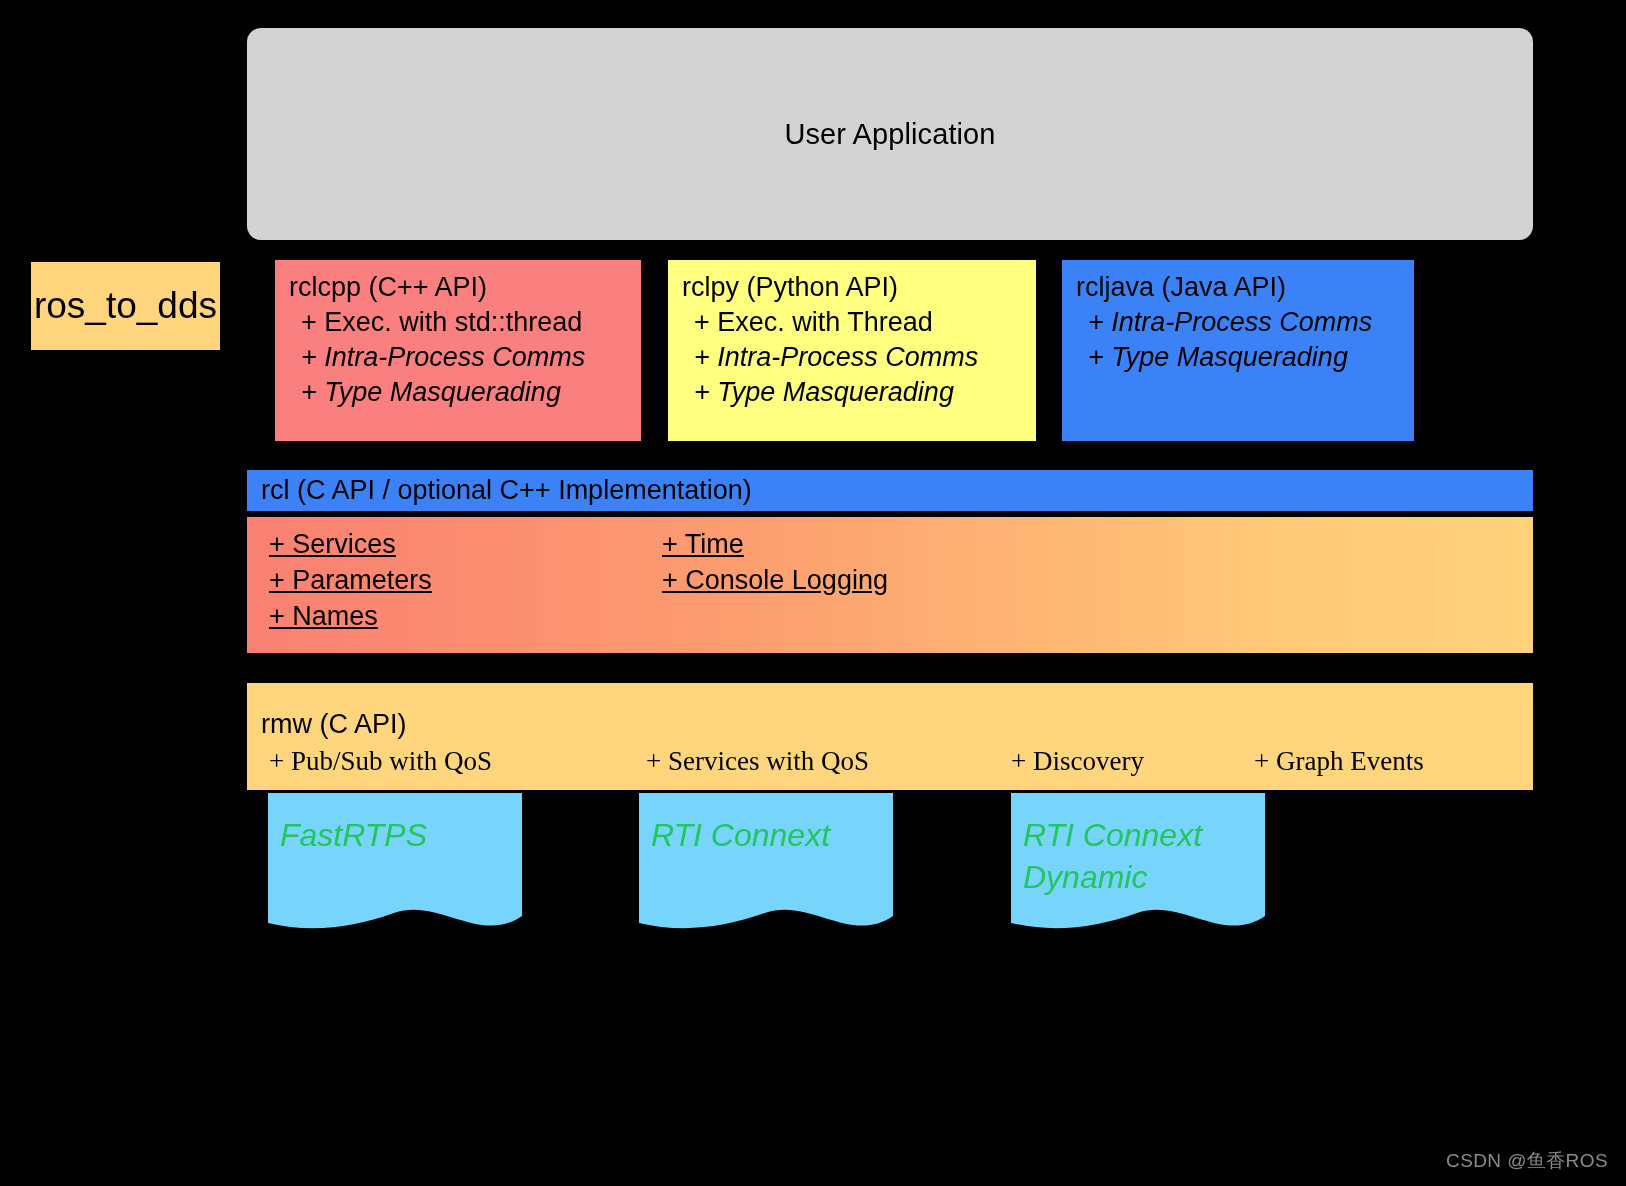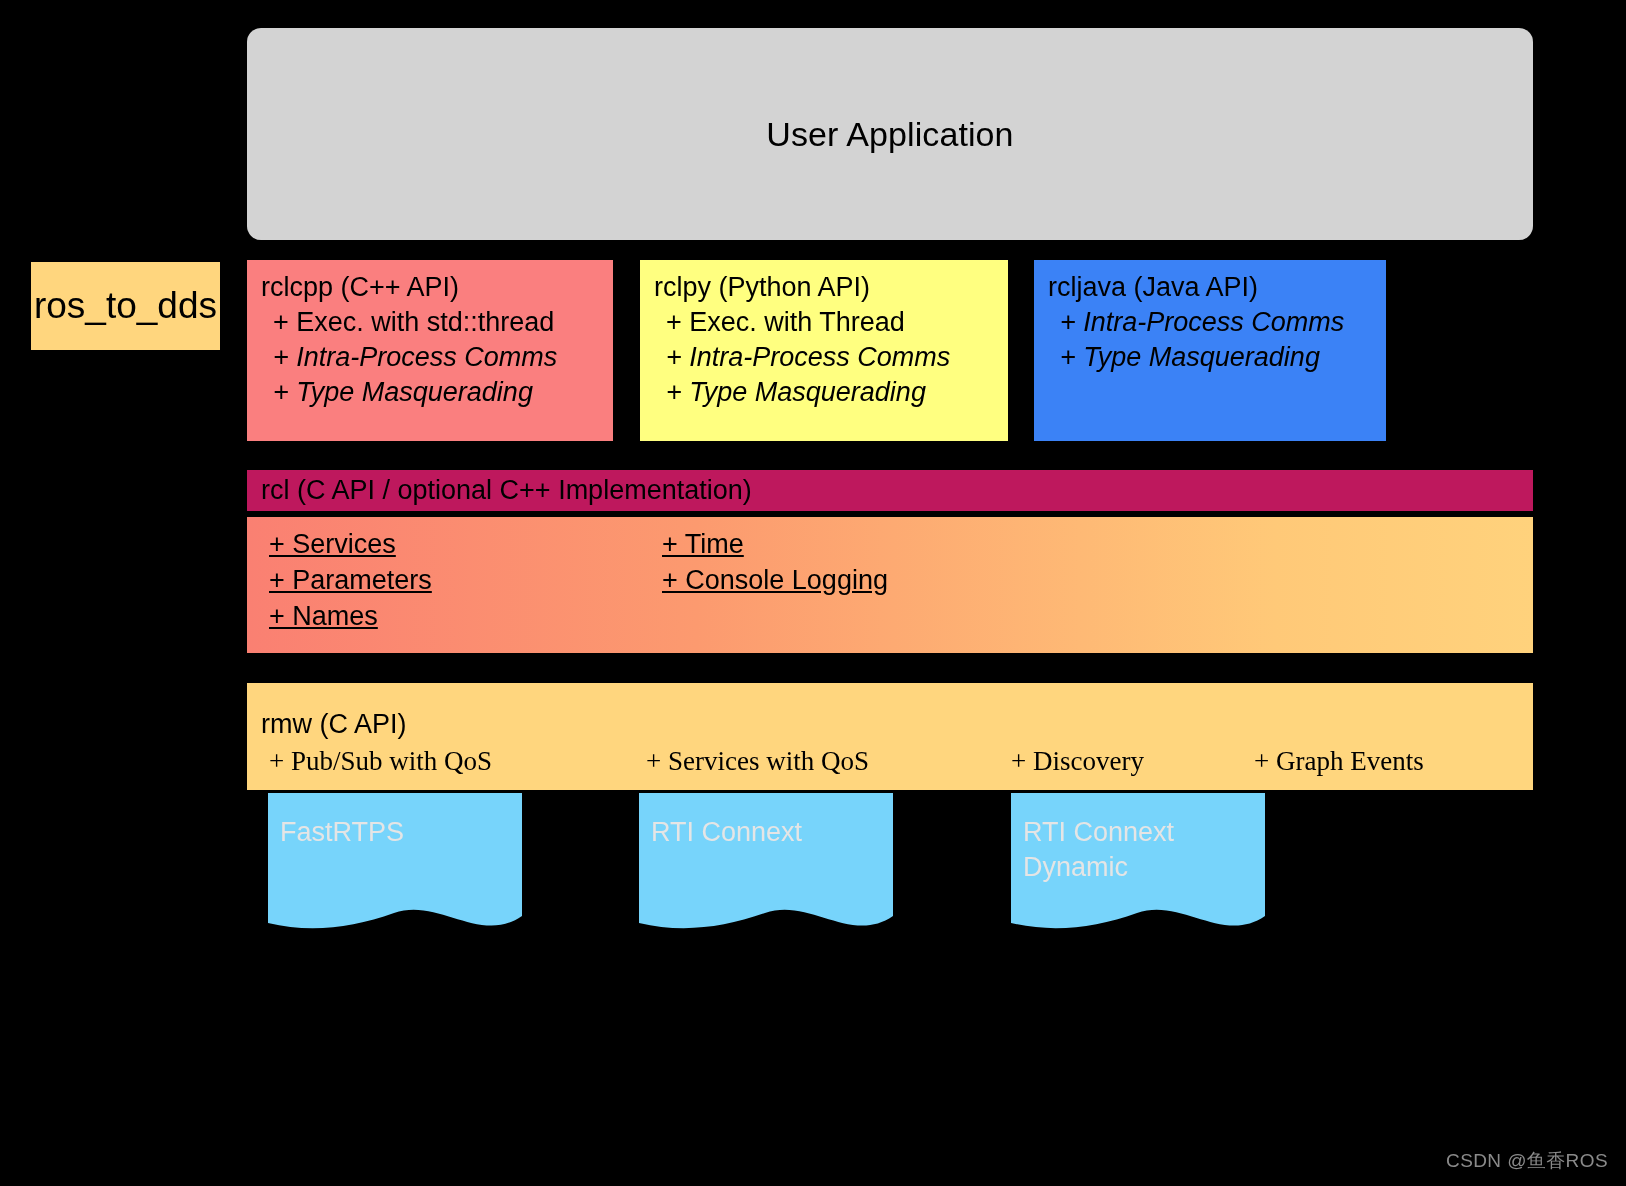--- a/index.html
+++ b/index.html
@@ -32,21 +32,21 @@
     top: 28px;
     width: 1286px;
     height: 212px;
     background: #d3d3d3;
     border-radius: 14px;
     display: flex;
     align-items: center;
     justify-content: center;
   }
   #user-app .title {
-    font-size: 34px;
+    font-size: 29px;
     letter-spacing: 0.1px;
   }
 
   
   #ros-to-dds {
     left: 31px;
     top: 262px;
     width: 189px;
     height: 88px;
     background: #ffd67e;
@@ -58,35 +58,36 @@
     font-size: 37px;
   }
 
   
   .cl-box {
     top: 260px;
     height: 181px;
     padding: 10px 0 0 14px;
     line-height: 1.30;
     font-size: 27px;
+    margin-left: 28px;
   }
   #rclcpp { left: 247px;  width: 366px; background: #fa7f7f; }
   #rclpy  { left: 640px;  width: 368px; background: #ffff80; }
   #rcljava{ left: 1034px; width: 352px; background: #3b82f6; }
   .cl-box .ln { white-space: nowrap; }
   .cl-box .ln.em { font-style: italic; }
   .cl-box .ln.indent { padding-left: 12px; }
 
   
   #rcl-header {
     left: 247px;
     top: 470px;
     width: 1286px;
     height: 44px;
-    background: #be185d;
+    background: #3b82f6;
     border-bottom: 3px solid #000000;
     display: flex;
     align-items: center;
     padding-left: 14px;
   }
   #rcl-header .title { font-size: 27px; white-space: nowrap; }
 
   #rcl-body {
     left: 247px;
     top: 517px;
@@ -136,25 +137,26 @@
     height: 147px;
   }
   #dds-0 { left: 268px; }
   #dds-1 { left: 639px; }
   #dds-2 { left: 1011px; }
   .dds svg { display: block; width: 254px; height: 147px; }
   .dds .dds-label {
     position: absolute;
     left: 12px;
     top: 22px;
-    font-size: 27px;
+    font-size: 32px;
     line-height: 1.30;
-    color: #e5e5e5;
+    color: #22c55e;
     white-space: pre-line;
     pointer-events: none;
+    font-style: italic;
   }
 
   
   #watermark {
     position: absolute;
     right: 18px;
     bottom: 12px;
     font-size: 19px;
     color: #8a8a8a;
     letter-spacing: 0.4px;

